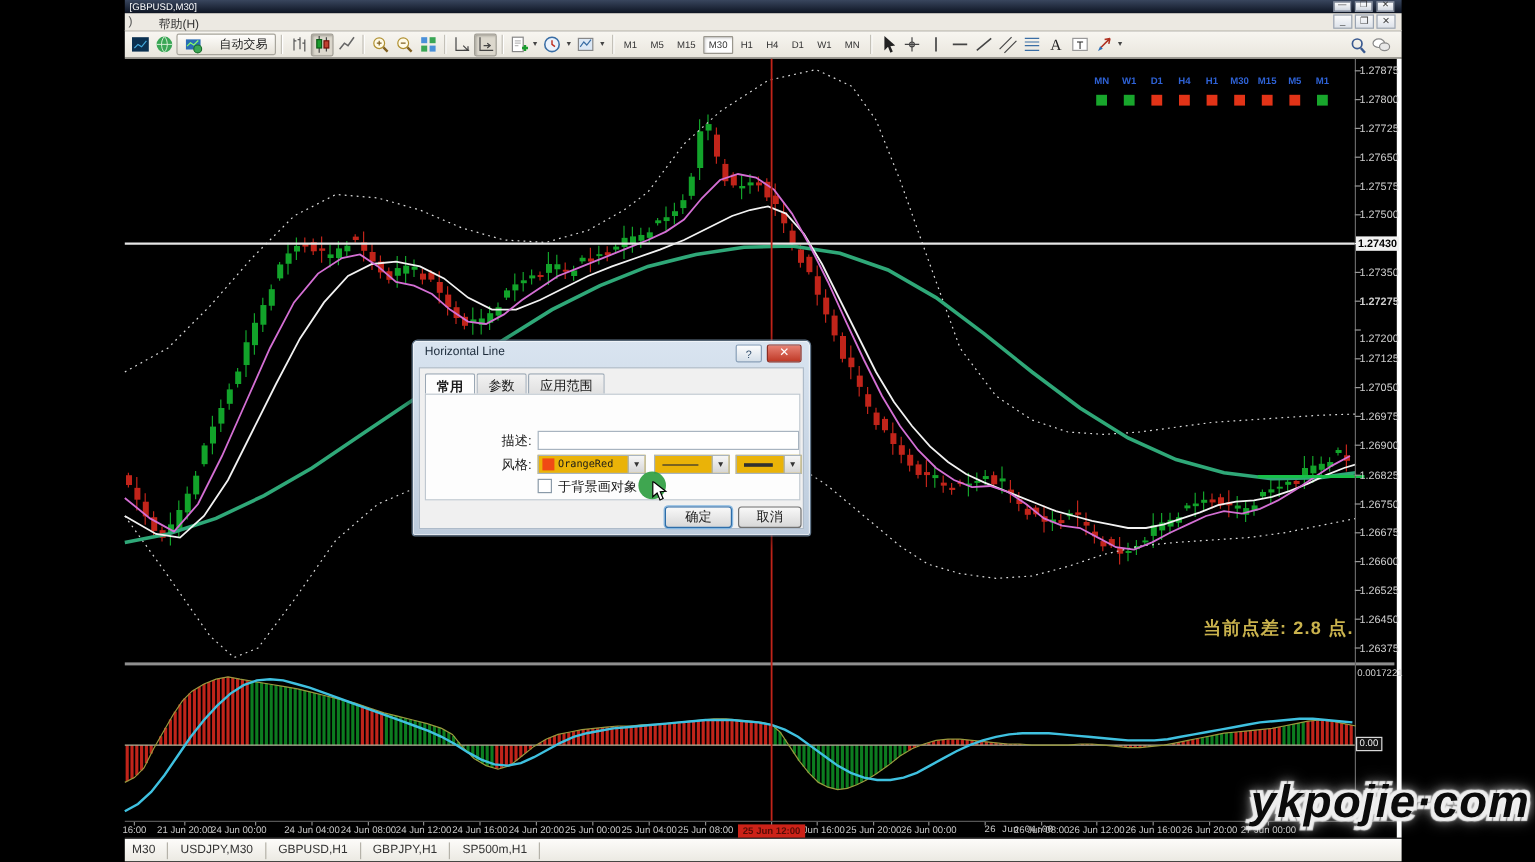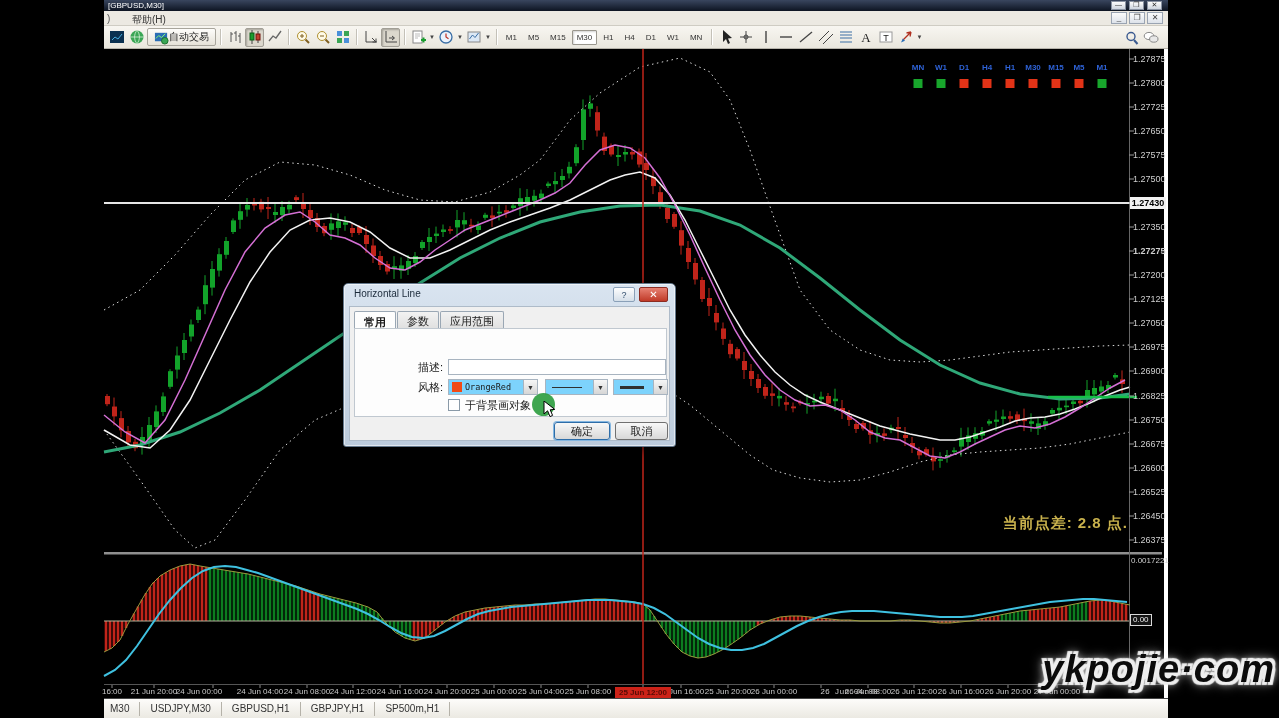--- a/index.html
+++ b/index.html
@@ -21,21 +21,21 @@
   .mnc{width:16px;height:12px;border:1px solid #9aa4b2;background:linear-gradient(#fbfbfb,#dde2ea);
     font-size:8px;line-height:9px;text-align:center;color:#444}
   
   .toolbar{position:absolute;top:26px;left:0;width:100%;height:23px;
     background:linear-gradient(#f8f6f1,#e9e6dd);border-bottom:1px solid #b6b3aa;
     display:flex;align-items:center;padding-left:3px;gap:1px}
   .tbsep{width:1px;height:16px;background:#c4c1b8;margin:0 3px;box-shadow:1px 0 0 #fff}
   .tbi{width:19px;height:19px;display:flex;align-items:center;justify-content:center;
     border:1px solid transparent;border-radius:2px;flex:none}
   .tbi.active{background:#dcd8cd;border-color:#a19e95;box-shadow:inset 1px 1px 2px rgba(0,0,0,.25)}
-  .autotrade{display:flex;align-items:center;gap:0;font-size:10px;color:#222;padding:0 6px;
+  .autotrade{display:flex;align-items:center;gap:14px;font-size:10px;color:#222;padding:0 6px;
     border:1px solid #a8a59c;border-radius:2px;background:linear-gradient(#fefdfb,#e6e2d8);height:18px;flex:none}
   .tf-btn{font-size:8px;color:#333;border:1px solid transparent;height:15px;line-height:13px;
     padding:0 4px;flex:none;border-radius:1px}
   .tf-btn.active{background:#fff;border-color:#9a978e;box-shadow:inset 1px 1px 2px rgba(0,0,0,.18)}
   .dd{font-size:6px;color:#444;margin:0 1px 0 0;flex:none}
   .tb-right{position:absolute;right:8px;top:26px;height:23px;display:flex;align-items:center}
   
   #overlay{position:absolute;left:0;top:0;width:1279px;height:718px;pointer-events:none}
   #chart-svg{position:absolute;left:0;top:0}
   .p-label{position:absolute;left:1133px;color:#cfcfcf;font-size:9px;transform:translateY(-50%);white-space:nowrap}
@@ -67,21 +67,21 @@
   .dlg-body{position:absolute;left:5px;top:22px;right:5px;bottom:5px;background:#f0f0f0;border:1px solid #aebbc9}
   .dlg-tabs{position:absolute;left:4px;top:4px;display:flex}
   .dtab{padding:2px 9px;border:1px solid #9aa7b4;border-bottom:none;background:linear-gradient(#f2f2f2,#dcdcdc);
     margin-right:1px;border-radius:2px 2px 0 0;font-size:11px}
   .dtab.active{background:#fdfdfd;position:relative;top:0;padding-top:3px;font-weight:bold}
   .dlg-page{position:absolute;left:4px;top:21px;width:313px;height:89px;background:#fdfdfd;border:1px solid #c0c8d0}
   .frow{position:absolute;left:0;width:100%;height:16px}
   .flabel{position:absolute;width:88px;text-align:right;font-size:11px;top:1px}
   .finput{position:absolute;left:93px;width:218px;height:16px;background:#fff;border:1px solid #a8b4c0;
     font-size:9px;line-height:14px;padding-left:2px;font-family:"DejaVu Sans Mono","Liberation Mono",monospace}
-  .fsel{position:absolute;height:16px;background:#7dd3fc;border:1px solid #a8b4c0;display:flex;align-items:center}
+  .fsel{position:absolute;height:16px;background:#eab308;border:1px solid #a8b4c0;display:flex;align-items:center}
   .fsel .arrowbtn{margin-left:auto;width:14px;height:100%;background:linear-gradient(#f6f6f6,#d6d6d6);
     border-left:1px solid #a8b4c0;font-size:7px;color:#333;display:flex;align-items:center;justify-content:center}
   .swatch{width:10px;height:10px;margin:0 3px;flex:none}
   .sel-text{font-size:8.5px;font-family:"DejaVu Sans Mono","Liberation Mono",monospace;white-space:nowrap}
   .lsample{height:0;margin-left:6px}
   .hl-sel{background:#2e77d0;color:#fff}
   .chk{position:absolute;left:93px;top:2px;width:12px;height:12px;background:#fff;border:1px solid #8a9aa8}
   .chklbl{position:absolute;left:110px;top:1px;font-size:11px}
   .dbtn{position:absolute;width:56px;height:18px;border:1px solid #707070;border-radius:3px;
     background:linear-gradient(#f8f8f8,#d8d8d8);font-size:11px;text-align:center;line-height:16px}
@@ -898,21 +898,21 @@
   <div class="spread">当前点差: 2.8 点.</div>
   <div id="price-labels">
       <div class="p-label" style="top: 59px;">1.27875</div>
       <div class="p-label" style="top: 83px;">1.27800</div>
       <div class="p-label" style="top: 107px;">1.27725</div>
       <div class="p-label" style="top: 131px;">1.27650</div>
       <div class="p-label" style="top: 155px;">1.27575</div>
       <div class="p-label" style="top: 179px;">1.27500</div>
       <div class="p-label" style="top: 227px;">1.27350</div>
       <div class="p-label" style="top: 251px; font-weight: bold;">1.27275</div>
-      <div class="p-label" style="top: 275px;">1.27200</div>
+      <div class="p-label" style="top: 282px;">1.27200</div>
       <div class="p-label" style="top: 299px;">1.27125</div>
       <div class="p-label" style="top: 323px;">1.27050</div>
       <div class="p-label" style="top: 347px;">1.26975</div>
       <div class="p-label" style="top: 371px;">1.26900</div>
       <div class="p-label" style="top: 396px;">1.26825</div>
       <div class="p-label" style="top: 420px;">1.26750</div>
       <div class="p-label" style="top: 444px;">1.26675</div>
       <div class="p-label" style="top: 468px;">1.26600</div>
       <div class="p-label" style="top: 492px;">1.26525</div>
       <div class="p-label" style="top: 516px;">1.26450</div>

